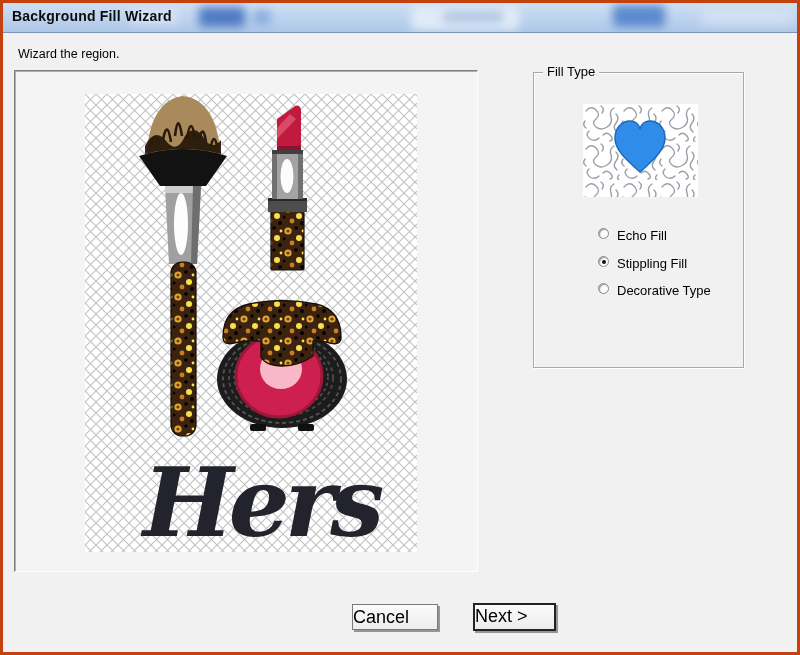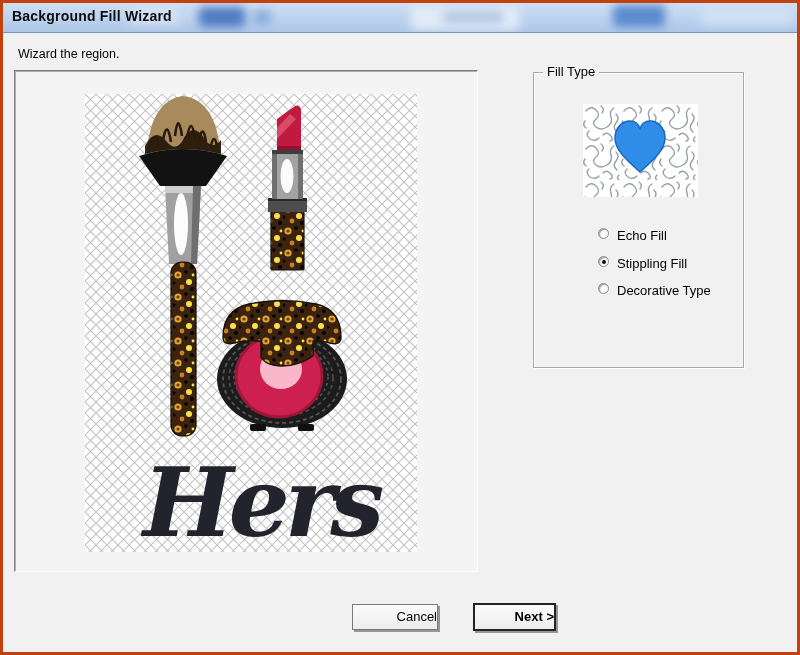--- a/index.html
+++ b/index.html
@@ -52,27 +52,27 @@
     border:1px solid #8a8a8a;box-shadow:inset 1px 1px 1px #9c9c9c;
     margin-right:8px;position:relative;flex:none;
   }
   .radio-circle .dot{
     display:none;position:absolute;left:3px;top:3px;width:4px;height:4px;border-radius:50%;background:#111;
   }
   .radio-row[data-checked="true"] .radio-circle .dot{display:block;}
   .radio-label{font-size:13px;color:#000;white-space:nowrap;}
   
   .btn{
-    position:absolute;box-sizing:border-box;text-align:right;
-    font-size:13px;color:#000;background:linear-gradient(#fbfbfb,#ededed);
+    position:absolute;box-sizing:border-box;text-align:left;
+    font-size:18px;color:#000;background:linear-gradient(#fbfbfb,#ededed);
     border:1px solid #7a7a7a;box-shadow:2px 2px 0 rgba(40,40,40,.45);
     line-height:24px;cursor:default;
   }
   .btn-cancel{left:349px;top:601px;width:86px;height:26px;}
-  .btn-next{left:470px;top:600px;width:83px;height:28px;border:2px solid #232323;line-height:23px;font-weight:bold;}
+  .btn-next{left:470px;top:600px;width:83px;height:28px;border:2px solid #232323;line-height:23px;}
 </style>
 </head>
 <body>
 
 <div class="dialog">
 
   <div class="titlebar">
     <div class="blur b7"></div>
     <div class="blur b1"></div>
     <div class="blur b2"></div>

